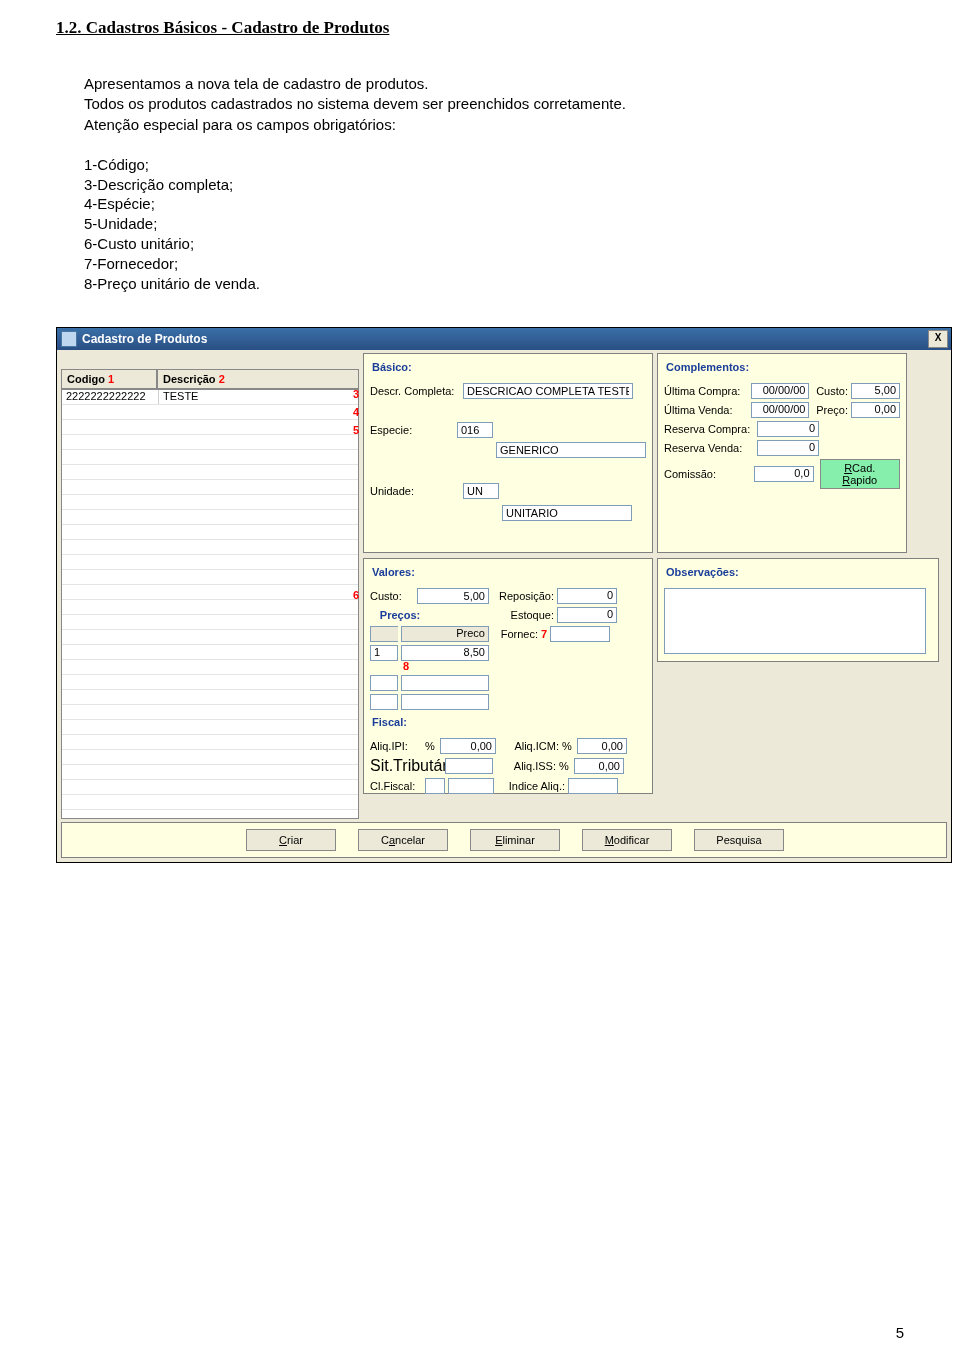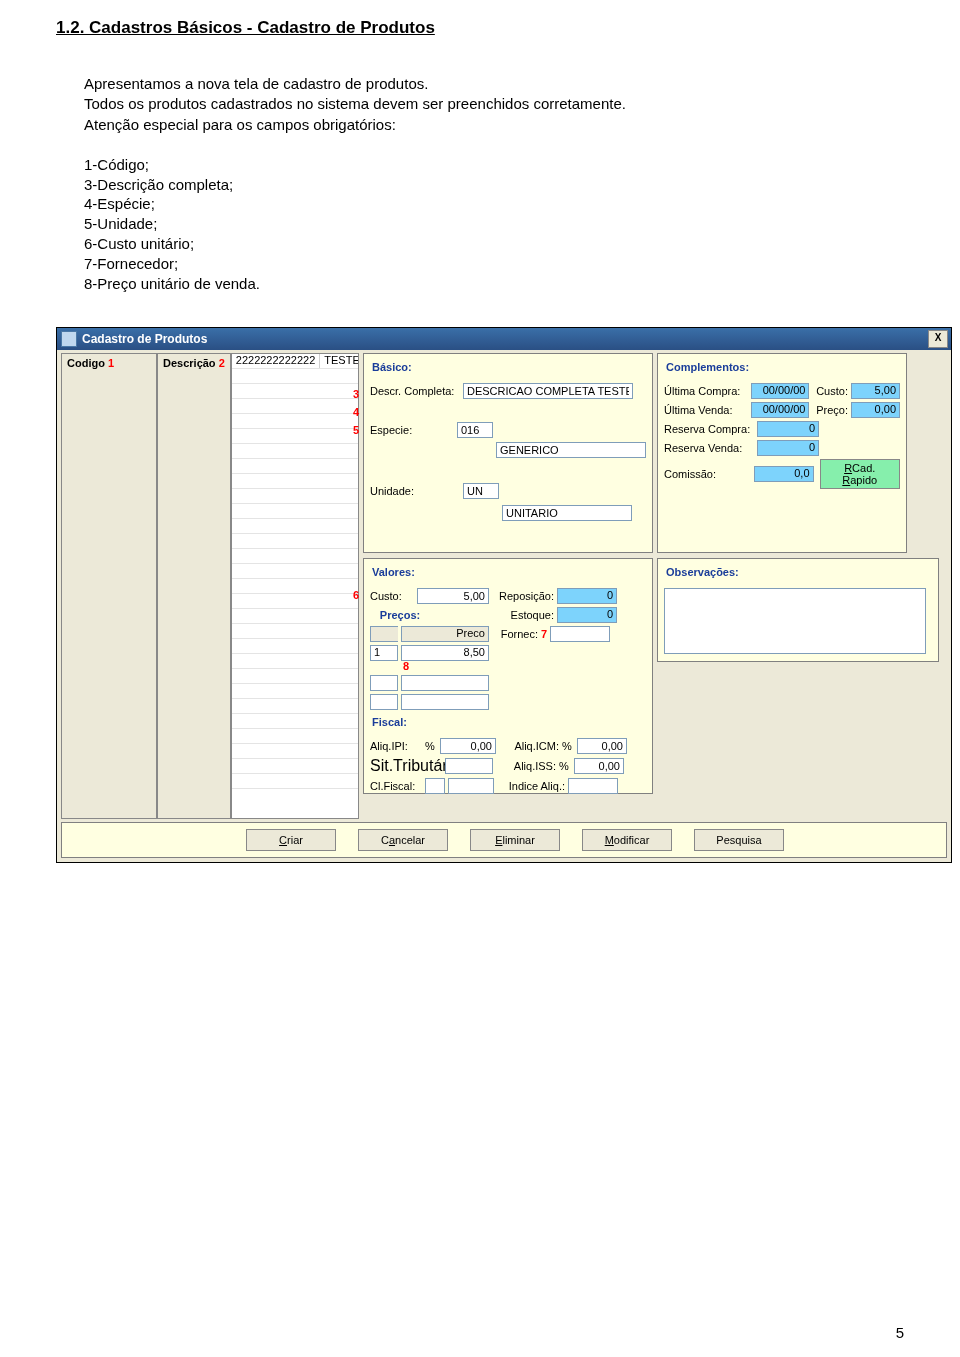--- a/index.html
+++ b/index.html
@@ -1,48 +1,48 @@
 <!DOCTYPE html>
 <html><head>
 <meta charset="utf-8">
 <style>
   html,body{margin:0;padding:0;background:#fff;font-family:Verdana,Arial,sans-serif;color:#000;}
   .page{width:960px;min-height:1357px;position:relative;box-sizing:border-box;padding:18px 56px 0 56px;}
-  h1.doc-head{font-family:Liberation Sans, sans-serif;font-size:17px;font-weight:bold;text-decoration:underline;margin:0 0 36px 0;}
+  h1.doc-head{font-family:Liberation Serif, serif;font-size:17px;font-weight:bold;text-decoration:underline;margin:0 0 36px 0;}
   .intro{font-size:15px;line-height:1.35;margin:0 0 20px 28px;max-width:720px;}
   .fields-list{font-size:15px;line-height:1.32;margin:0 0 34px 28px;}
   .annot{color:#ff0000;font-weight:bold;font-size:11px;font-family:Arial,sans-serif;}
   
   .window{width:894px;border:1px solid #000;background:#ece9d8;font-family:"MS Sans Serif",Tahoma,sans-serif;}
   .titlebar{display:flex;align-items:center;background:linear-gradient(#3a6fa8,#2a4f84);color:#fff;font-weight:bold;font-size:12px;padding:2px 3px 2px 4px;}
   .titlebar .logo{width:14px;height:14px;background:#c0d8ef;border:1px solid #4a78a6;margin-right:5px;}
   .titlebar .spacer{flex:1;}
   .close-btn{width:18px;height:16px;background:#ece9d8;color:#000;border:1px solid #888;font-size:10px;line-height:14px;text-align:center;font-weight:bold;}
   .client{background:#ece9d8;padding:3px 4px 4px 4px;}
   .upper{display:flex;gap:4px;height:466px;}
-  .list-pane{width:298px;display:flex;flex-direction:row;}
+  .list-pane{width:298px;display:flex;flex-direction:column;margin-top:16px;}
   .list-head{display:flex;background:#ece9d8;}
   .list-head .col{font-size:11px;font-weight:bold;padding:3px 5px;border:1px solid #888;background:#ece9d8;}
   .col-cod{width:84px;}
   .col-desc{flex:1;}
   .list-body{flex:1;background:#fff;border:1px solid #888;overflow:hidden;font-size:11px;}
   .list-row{display:flex;height:14px;}
   .list-row .c1{width:88px;padding:0 4px;border-right:1px solid #d0d0d0;white-space:nowrap;}
   .list-row .c2{flex:1;padding:0 4px;}
   .grid-line{height:14px;border-top:1px solid #e4e4e4;}
   .right-pane{flex:1;position:relative;}
   .top-tabs{display:flex;align-items:flex-end;height:20px;margin-bottom:2px;padding-left:100px;}
   .top-tabs .tab{border:1px solid #888;border-bottom:none;background:#ece9d8;font-size:12px;font-weight:bold;padding:2px 46px;margin-right:154px;}
   .pair{display:flex;gap:4px;}
   .panel{background:#ffffe1;border:1px solid #808080;box-sizing:border-box;font-size:11px;padding:4px 6px 6px 6px;position:relative;}
   .panel-title{color:#1a3d9a;font-weight:bold;font-size:11px;margin:3px 0 10px 2px;}
   .row{display:flex;align-items:center;margin-bottom:3px;gap:3px;}
   .lab{width:90px;font-size:11px;}
   .inp{background:#fff;border:1px solid #7f9db9;height:16px;font-size:11px;padding:0 3px;box-sizing:border-box;}
-  .ro{background:#7dd3fc;text-align:right;}
+  .ro{background:#ffffff;text-align:right;}
   .mini-btn{background:#86efac;border:1px solid #888;font-size:11px;padding:2px 6px;}
   .basico{width:290px;height:200px;}
   .compl{width:250px;height:200px;}
   .valores{width:290px;height:236px;}
   .obs{width:282px;height:104px;}
   
   .cmdbar{background:#ffffe1;border:1px solid #808080;margin-top:3px;padding:6px 0 6px 184px;display:flex;gap:22px;}
   .cmdbar button{width:90px;height:22px;background:#ece9d8;border:1px solid #888;font-size:11px;}
   .cmdbar .u{text-decoration:underline;}
   

